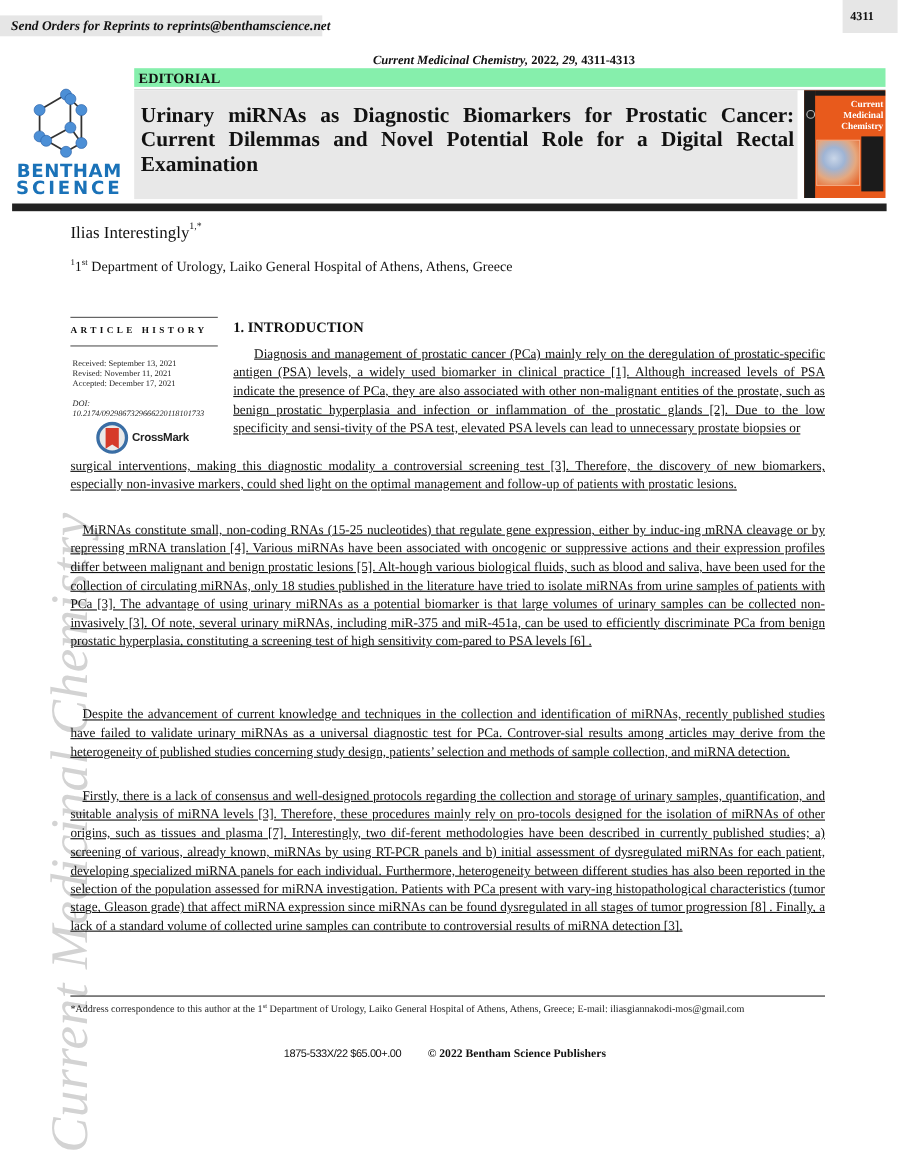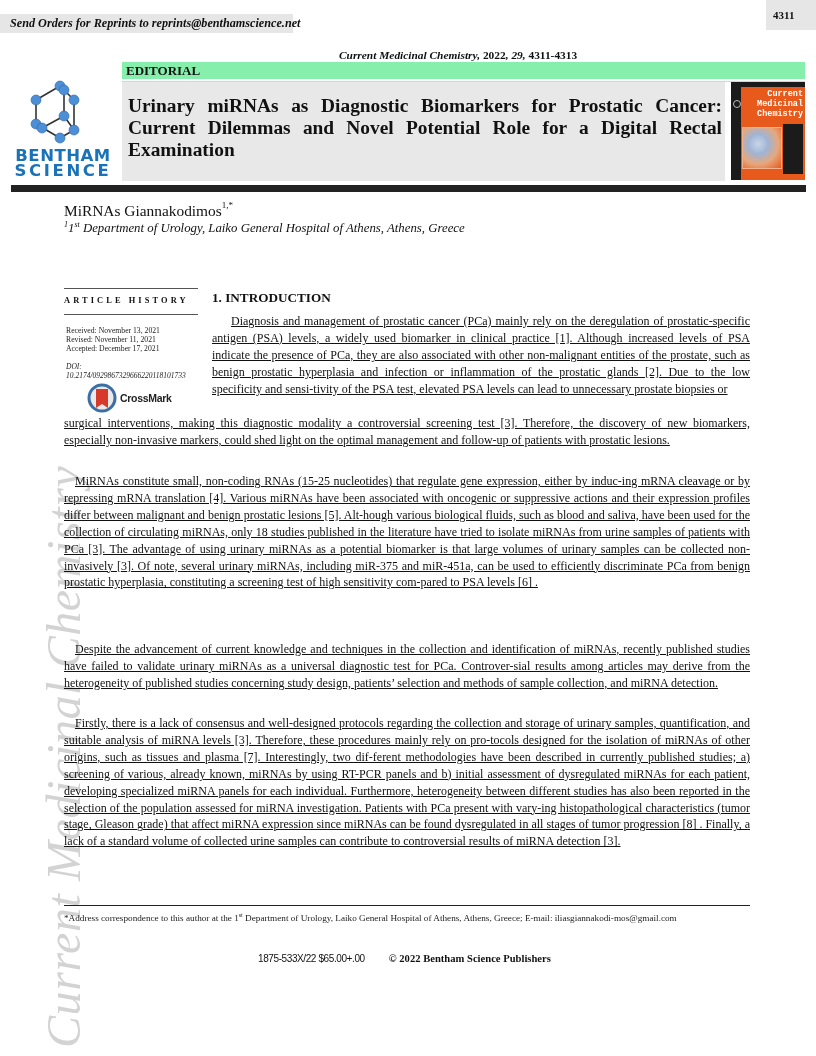--- a/index.html
+++ b/index.html
@@ -44,40 +44,40 @@
     
     .logo-mol { left: 28px; top: 80px; width: 70px; height: 70px; }
     .logo-text {
       left: 13px; top: 148px; width: 100px; font-family: "DejaVu Sans", sans-serif; font-weight: bold;
       color: #1a72b8; font-size: 16.5px; line-height: 15px; letter-spacing: 0.5px; text-align: center;
     }
     .logo-text div:nth-child(2) { letter-spacing: 2.6px; }
 
     
     .cover {
-      left: 731px; top: 82px; width: 74px; height: 98px; background: #e85a1c; overflow: hidden; font-family: Liberation Mono, monospace;
+      left: 731px; top: 82px; width: 74px; height: 98px; background: #e85a1c; overflow: hidden;
     }
     .cover .stripe { position: absolute; left: 0; top: 0; width: 10px; height: 100%; background: #1b1b1b; }
     .cover .topline { position: absolute; left: 10px; top: 0; right: 0; height: 5px; background: #1b1b1b; }
     .cover .ctitle {
       position: absolute; left: 12px; top: 7px; width: 60px; text-align: right; color: #fff;
       font-weight: bold; font-size: 8.5px; line-height: 10px;
     }
     .cover .img {
       position: absolute; left: 11px; top: 45px; width: 38px; height: 40px; border: 1px solid #f4b08a;
       background: radial-gradient(circle at 40% 40%, #c9d6e8 0, #9fb4d4 30%, #e6a87e 60%, #e85a1c 100%);
     }
     .cover .side { position: absolute; left: 52px; top: 42px; width: 20px; height: 50px; background: #1b1b1b; }
     .cover .emb { position: absolute; left: 2px; top: 18px; width: 6px; height: 6px; border-radius: 50%; border: 1px solid #bbb; }
 
     .dark-rule { left: 11px; top: 185px; width: 795px; height: 7px; background: #222; }
 
     .author { left: 64px; top: 202px; font-size: 15.4px; white-space: nowrap; }
     .author sup { font-size: 9px; position: relative; top: -2px; }
-    .affil { left: 64px; top: 220px; font-style: italic; font-size: 12.8px; white-space: nowrap; }
+    .affil { left: 64px; top: 234px; font-size: 12.8px; white-space: nowrap; }
     .affil sup { font-size: 8px; }
 
     
     .watermark {
       left: 36px; top: 1048px; transform-origin: 0 0; transform: rotate(-90deg);
       font-style: italic; font-size: 48px; color: #d3d3d3; white-space: nowrap; letter-spacing: 0.6px;
     }
 
     
     .ah-top { left: 64px; top: 288px; width: 134px; height: 1px; background: #555; }
@@ -164,33 +164,33 @@
     <div>Medicinal</div>
     <div>Chemistry</div>
   </div>
   <div class="img"></div>
   <div class="side"></div>
 </div>
 
 <div class="abs dark-rule"></div>
 
 <div class="abs author">
-  <span>MiRNAs Giannakodimos</span><sup>1,*</sup>
+  <span>Ilias Interestingly</span><sup>1,*</sup>
 </div>
 <div class="abs affil">
   <sup>1</sup><span>1</span><sup>st</sup><span> Department of Urology, Laiko General Hospital of Athens, Athens, Greece</span>
 </div>
 
 <div class="abs watermark">Current Medicinal Chemistry</div>
 
 <div class="abs ah-top"></div>
 <div class="abs ah-title">ARTICLE HISTORY</div>
 <div class="abs ah-bot"></div>
 <div class="abs ah-dates">
-  <div>Received: November 13, 2021</div>
+  <div>Received: September 13, 2021</div>
   <div>Revised: November 11, 2021</div>
   <div>Accepted: December 17, 2021</div>
 </div>
 <div class="abs ah-doi">
   <div>DOI:</div>
   <div>10.2174/0929867329666220118101733</div>
 </div>
 <svg class="abs crossmark" viewBox="0 0 32 30">
   <circle cx="16" cy="15" r="13" fill="#e9e9e9" stroke="#3a6ea5" stroke-width="3"></circle>
   <path d="M10 6 h12 v19 l-6 -4 l-6 4 z" fill="#d63a2a"></path>

